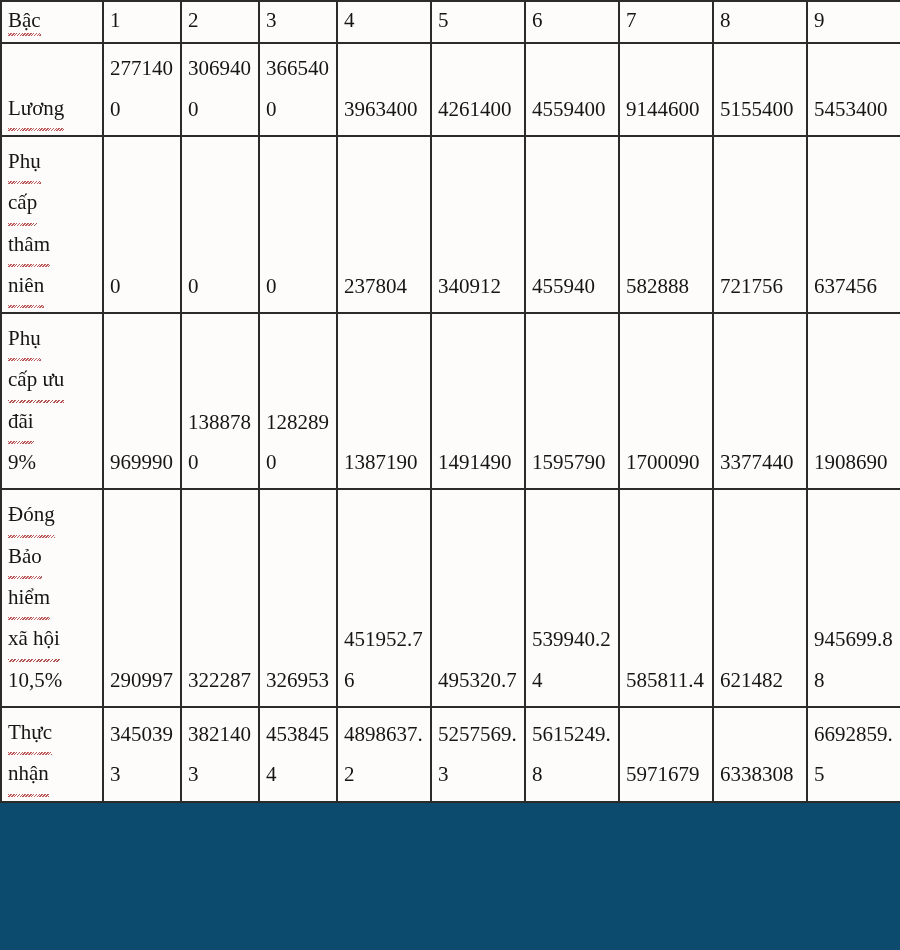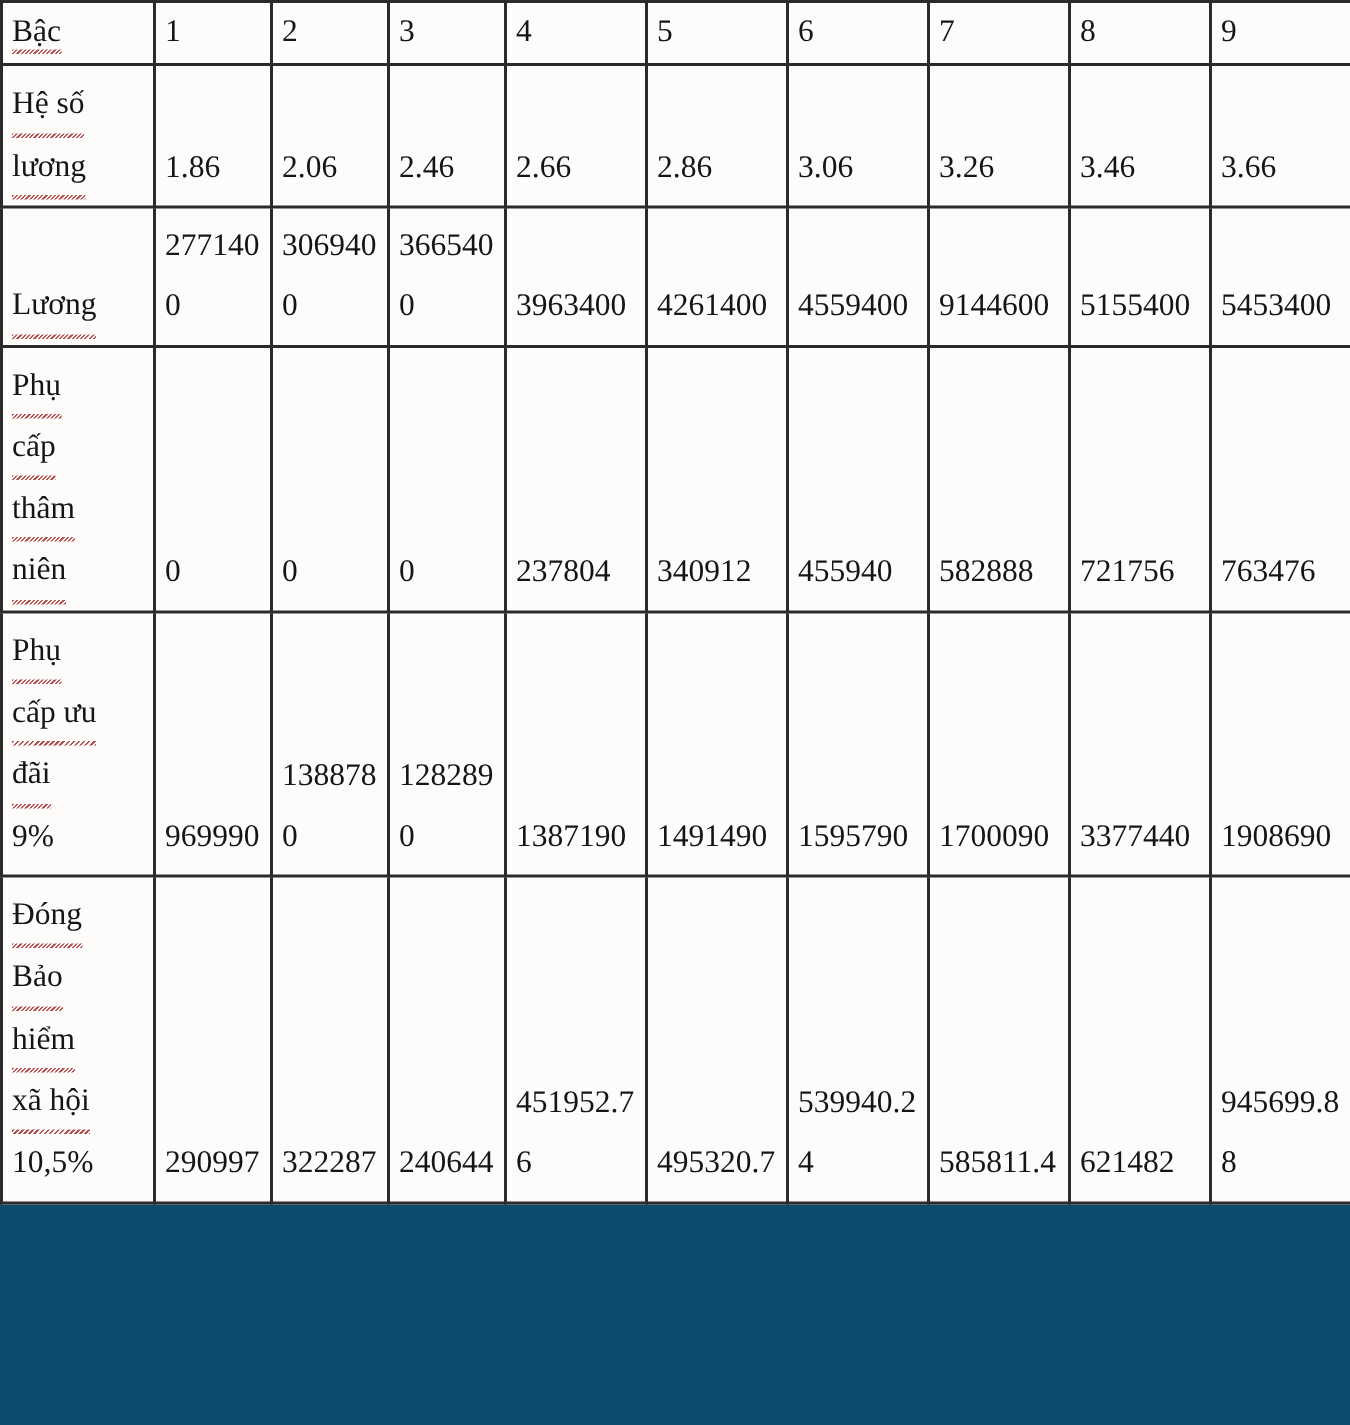--- a/index.html
+++ b/index.html
@@ -108,36 +108,20 @@
         <td class="col-narrow">3</td>
         <td class="col-wide">4</td>
         <td class="col-wide">5</td>
         <td class="col-wide">6</td>
         <td class="col-wide">7</td>
         <td class="col-wide">8</td>
         <td class="col-wide">9</td>
 
       </tr>
 
-      <tr>
-        <td class="label-cell">
-          <span class="multiline"><span class="sp">Hệ số</span></span>
-          <span class="multiline"><span class="sp">lương</span></span>
-        </td>
-        <td class="col-narrow">1.86</td>
-        <td class="col-narrow">2.06</td>
-        <td class="col-narrow">2.46</td>
-        <td class="col-wide">2.66</td>
-        <td class="col-wide">2.86</td>
-        <td class="col-wide">3.06</td>
-        <td class="col-wide">3.26</td>
-        <td class="col-wide">3.46</td>
-        <td class="col-wide">3.66</td>
-
-      </tr>
 
       <tr>
         <td class="label-cell"><span class="sp">Lương</span></td>
         <td class="col-narrow">2771400</td>
         <td class="col-narrow">3069400</td>
         <td class="col-narrow">3665400</td>
         <td class="col-wide">3963400</td>
         <td class="col-wide">4261400</td>
         <td class="col-wide">4559400</td>
         <td class="col-wide">9144600</td>
@@ -154,21 +138,21 @@
           <span class="multiline"><span class="sp">niên</span></span>
         </td>
         <td class="col-narrow">0</td>
         <td class="col-narrow">0</td>
         <td class="col-narrow">0</td>
         <td class="col-wide">237804</td>
         <td class="col-wide">340912</td>
         <td class="col-wide">455940</td>
         <td class="col-wide">582888</td>
         <td class="col-wide">721756</td>
-        <td class="col-wide">763476</td>
+        <td class="col-wide">637456</td>
 
       </tr>
 
       <tr>
         <td class="label-cell">
           <span class="multiline"><span class="sp">Phụ</span></span>
           <span class="multiline"><span class="sp wide">cấp ưu</span></span>
           <span class="multiline"><span class="sp">đãi</span></span>
           <span class="multiline"><span>9%</span></span>
         </td>
@@ -187,27 +171,43 @@
       <tr>
         <td class="label-cell">
           <span class="multiline"><span class="sp">Đóng</span></span>
           <span class="multiline"><span class="sp">Bảo</span></span>
           <span class="multiline"><span class="sp">hiểm</span></span>
           <span class="multiline"><span class="sp wide">xã hội</span></span>
           <span class="multiline"><span>10,5%</span></span>
         </td>
         <td class="col-narrow">290997</td>
         <td class="col-narrow">322287</td>
-        <td class="col-narrow">240644</td>
+        <td class="col-narrow">326953</td>
         <td class="col-wide">451952.76</td>
         <td class="col-wide">495320.7</td>
         <td class="col-wide">539940.24</td>
         <td class="col-wide">585811.4</td>
         <td class="col-wide">621482</td>
         <td class="col-wide">945699.88</td>
 
       </tr>
 
+      <tr>
+        <td class="label-cell">
+          <span class="multiline"><span class="sp">Thực</span></span>
+          <span class="multiline"><span class="sp">nhận</span></span>
+        </td>
+        <td class="col-narrow">3450393</td>
+        <td class="col-narrow">3821403</td>
+        <td class="col-narrow">4538454</td>
+        <td class="col-wide">4898637.2</td>
+        <td class="col-wide">5257569.3</td>
+        <td class="col-wide">5615249.8</td>
+        <td class="col-wide">5971679</td>
+        <td class="col-wide">6338308</td>
+        <td class="col-wide">6692859.5</td>
+
+      </tr>
 
     </tbody>
   </table>
 
 </div>
 
 </body></html>

